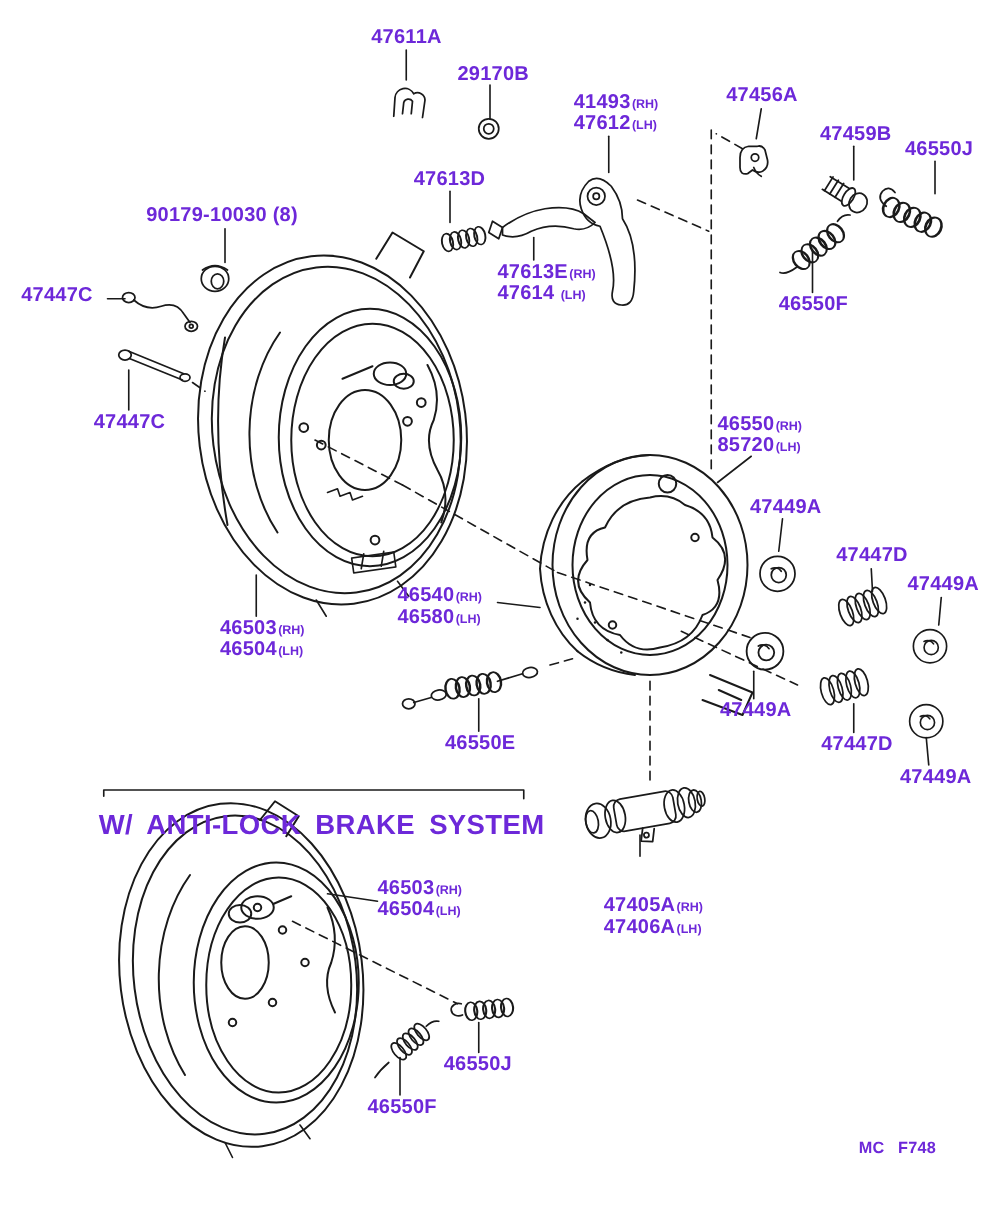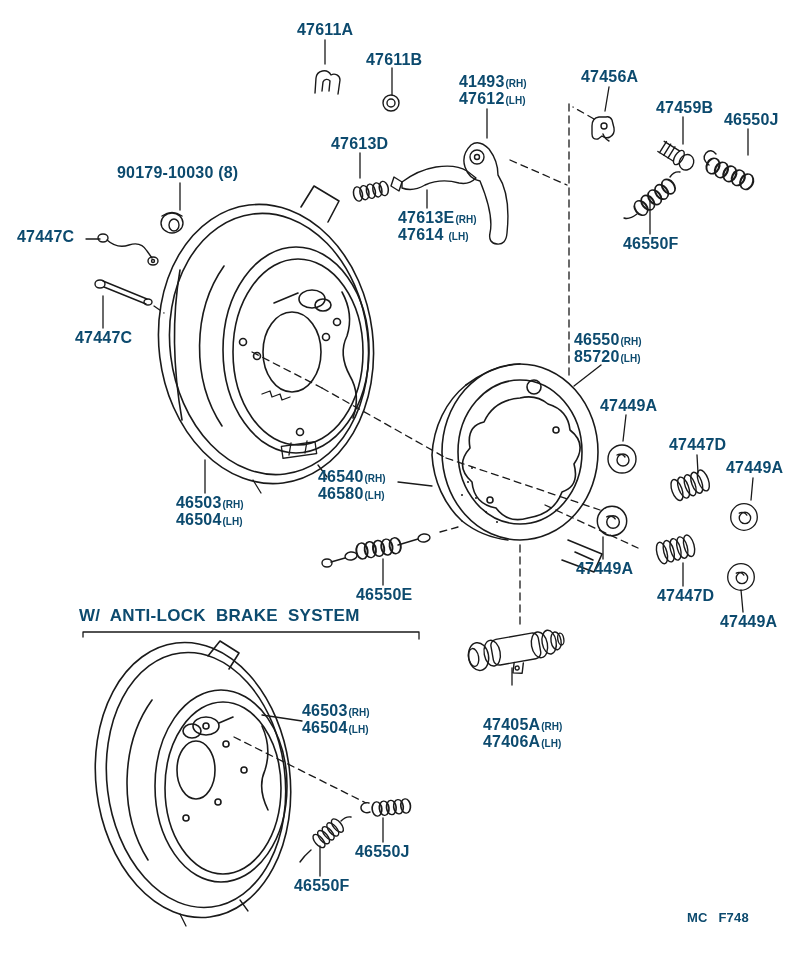--- a/index.html
+++ b/index.html
@@ -3,26 +3,26 @@
 <meta charset="utf-8">
 <style>
   html,body{margin:0;padding:0;}
   body{
     width:800px;height:978px;position:relative;background:#ffffff;
     font-family:"Liberation Sans",sans-serif;overflow:hidden;
   }
   #stage{position:absolute;inset:0;width:800px;height:978px;}
   svg{position:absolute;left:0;top:0;}
   .lbl{
-    position:absolute;color:#0c4a6e;font-weight:bold;font-size:16px;
+    position:absolute;color:#6d28d9;font-weight:bold;font-size:16px;
     line-height:15px;white-space:nowrap;letter-spacing:0.2px;
   }
   .lbl .sfx{font-size:10px;font-weight:bold;letter-spacing:0;margin-left:1px;}
   .lbl .gap{margin-left:5px;}
-  .title{font-size:17px;word-spacing:5px;letter-spacing:0.3px;}
+  .title{font-size:22px;word-spacing:5px;letter-spacing:0.3px;margin-top:44px;}
   .footer{font-size:13px;word-spacing:7px;}
 </style>
 </head>
 <body>
 
 <div id="stage">
 
 <svg width="800" height="978" viewBox="0 0 800 978">
   <defs>
     <g id="coil">
@@ -243,21 +243,21 @@
       <path d="M520,545 V628"></path>
       <path d="M154,306 L164,313"></path>
       <path d="M234,737 L366,803"></path>
       <path d="M440,532 L458,527"></path>
     </g>
   </g>
 </svg>
 
 <div class="lbl" style="left:297px;top:22px"><span>47611A</span></div>
 
-<div class="lbl" style="left:366px;top:52px"><span>47611B</span></div>
+<div class="lbl" style="left:366px;top:52px"><span>29170B</span></div>
 
 <div class="lbl" style="left:459px;top:74px">
   <div><span>41493</span><span class="sfx">(RH)</span></div>
   <div><span>47612</span><span class="sfx">(LH)</span></div>
 </div>
 
 <div class="lbl" style="left:581px;top:69px"><span>47456A</span></div>
 
 <div class="lbl" style="left:656px;top:100px"><span>47459B</span></div>
 

